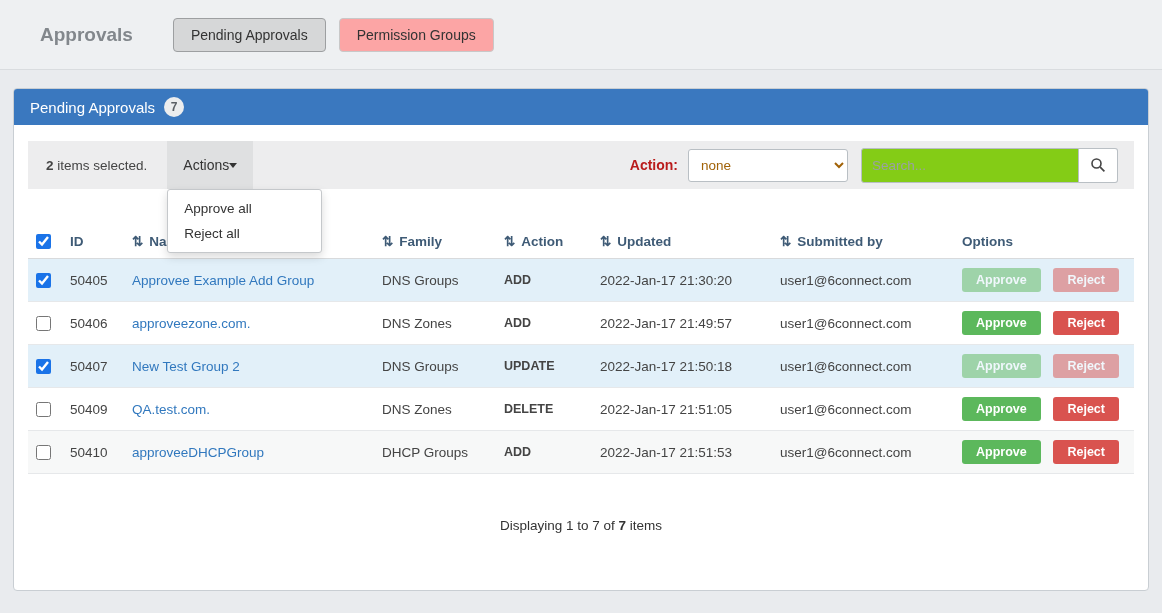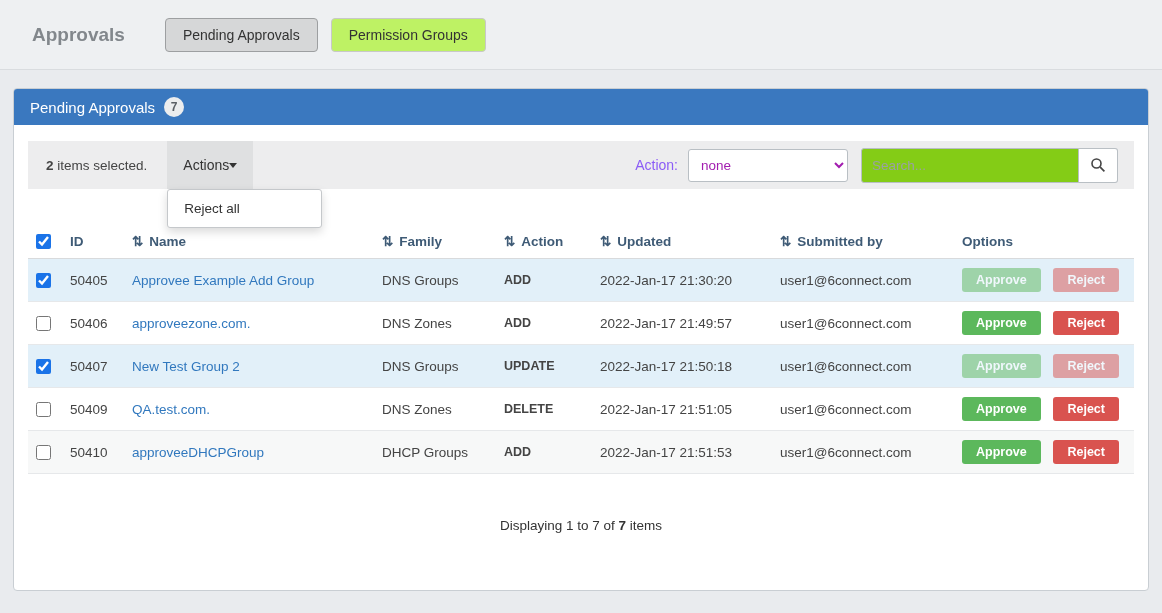--- a/index.html
+++ b/index.html
@@ -10,25 +10,25 @@
     font-family:"Liberation Sans", sans-serif;
     font-size:13.5px; color:#333;
   }
   
   .topbar {
     height:70px; background:#eef0f2;
     border-bottom:1px solid #d9dcdf;
     display:flex; align-items:center;
     padding:0 24px;
   }
-  .page-title { font-size:19px; font-weight:bold; color:#82878c; margin:0 40px 0 8px; }
+  .page-title { font-size:19px; font-weight:bold; color:#82878c; margin:0 40px 0 16px; }
   .tab {
     height:34px; padding:0 17px; margin-right:13px;
     font-size:14px; color:#333; font-family:inherit;
-    background:#bef264; border:1px solid #c8c8c8; border-radius:4px;
+    background:#fca5a5; border:1px solid #c8c8c8; border-radius:4px;
     cursor:pointer;
   }
   .tab.active { background:#d6d7d8; border-color:#9d9fa1; }
   
   .panel {
     margin:18px 13px 0; height:503px;
     background:#fff; border:1px solid #c9ced3; border-radius:4px;
   }
   .panel-header {
     height:36px; background:#3a78bf; color:#fff;
@@ -63,25 +63,25 @@
   }
   .menu {
     position:absolute; top:100%; left:0; z-index:20;
     width:155px; background:#fff;
     border:1px solid #c5c8cb; border-radius:3px;
     box-shadow:0 4px 10px rgba(0,0,0,.15);
     padding:6px 0;
   }
   .menu-item { padding:5px 16px; font-size:13.5px; color:#333; cursor:pointer; }
   .right { margin-left:auto; display:flex; align-items:center; }
-  .action-label { font-weight:normal; font-size:14px; color:#8b5cf6; margin-right:10px; }
+  .action-label { font-weight:bold; font-size:14px; color:#b91c1c; margin-right:10px; }
   .action-select {
     width:160px; height:33px; margin-right:13px;
     border:1px solid #b9bfc4; border-radius:3px;
-    background:#fff; color:#a21caf; font-size:13.5px; font-family:inherit;
+    background:#fff; color:#a16207; font-size:13.5px; font-family:inherit;
     padding:0 8px;
   }
   .search-group { display:flex; }
   .search-input {
     width:218px; height:35px; padding:0 10px;
     border:1px solid #b9bfc4; border-radius:3px 0 0 3px;
     font-size:13.5px; font-family:inherit; color:#333; background:#84cc16;
   }
   .search-input::placeholder { color:#9aa0a5; }
   .search-btn {
@@ -146,20 +146,21 @@
 
     <div class="toolbar">
       <span class="sel-text"><b>2</b><span> items selected.</span></span>
 
       <div class="dropdown">
         <button class="actions-btn">
           <span>Actions</span>
           <span class="caret"></span>
         </button>
         <div class="menu">
+          <div class="menu-item">Approve all</div>
           <div class="menu-item">Reject all</div>
         </div>
       </div>
 
       <div class="right">
         <span class="action-label">Action:</span>
         <select class="action-select">
           <option>none</option>
         </select>
         <span class="search-group">

